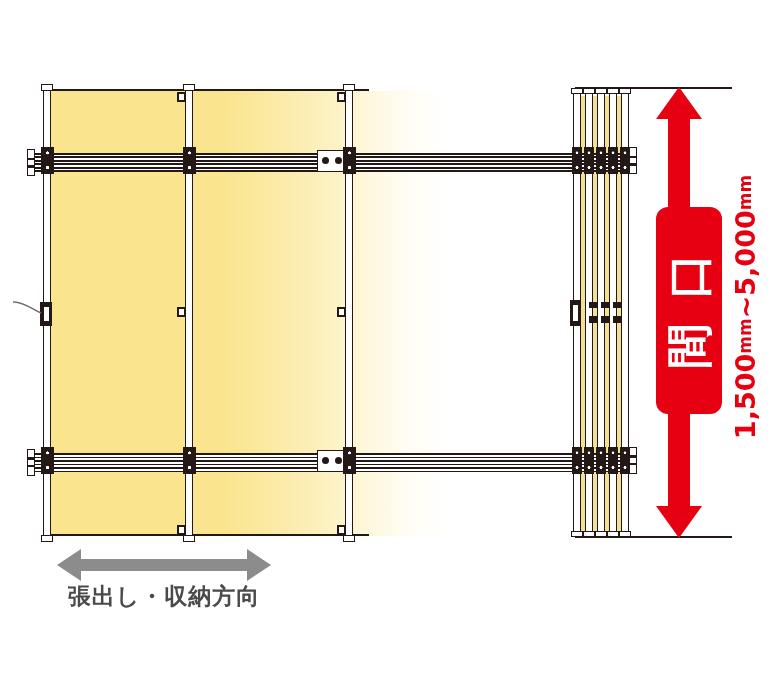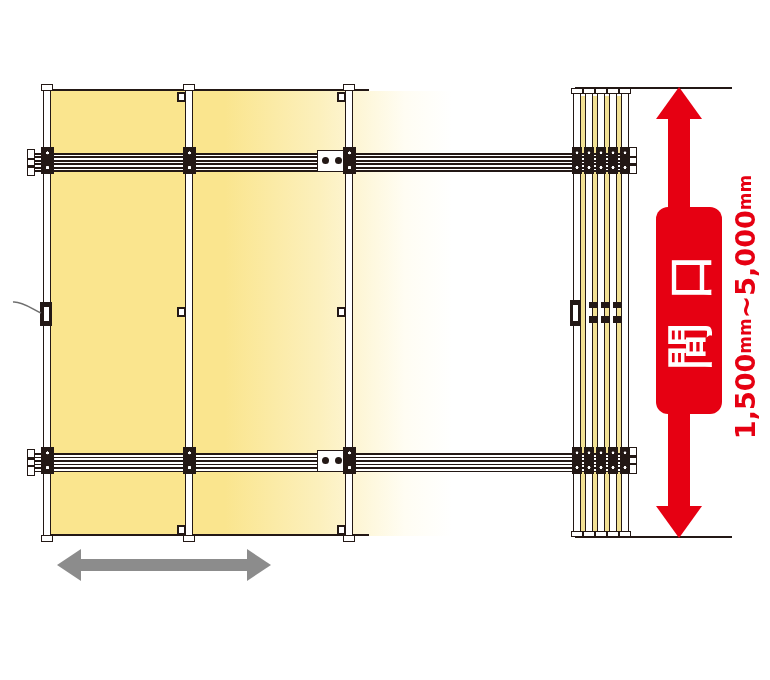--- a/index.html
+++ b/index.html
@@ -172,14 +172,15 @@
         <span>5,000</span>
         <span class="unit">mm</span>
     </div>
   </div>
 
   <svg class="layer" width="770" height="680">
     <rect x="79" y="559" width="170" height="12" fill="#8c8c8c"></rect>
     <polygon points="57,565 81,549 81,581" fill="#8c8c8c"></polygon>
     <polygon points="271,565 247,549 247,581" fill="#8c8c8c"></polygon>
   </svg>
+  <div class="abs" id="direction-label">張出し・収納方向</div>
 
 </div>
 
 </body></html>

